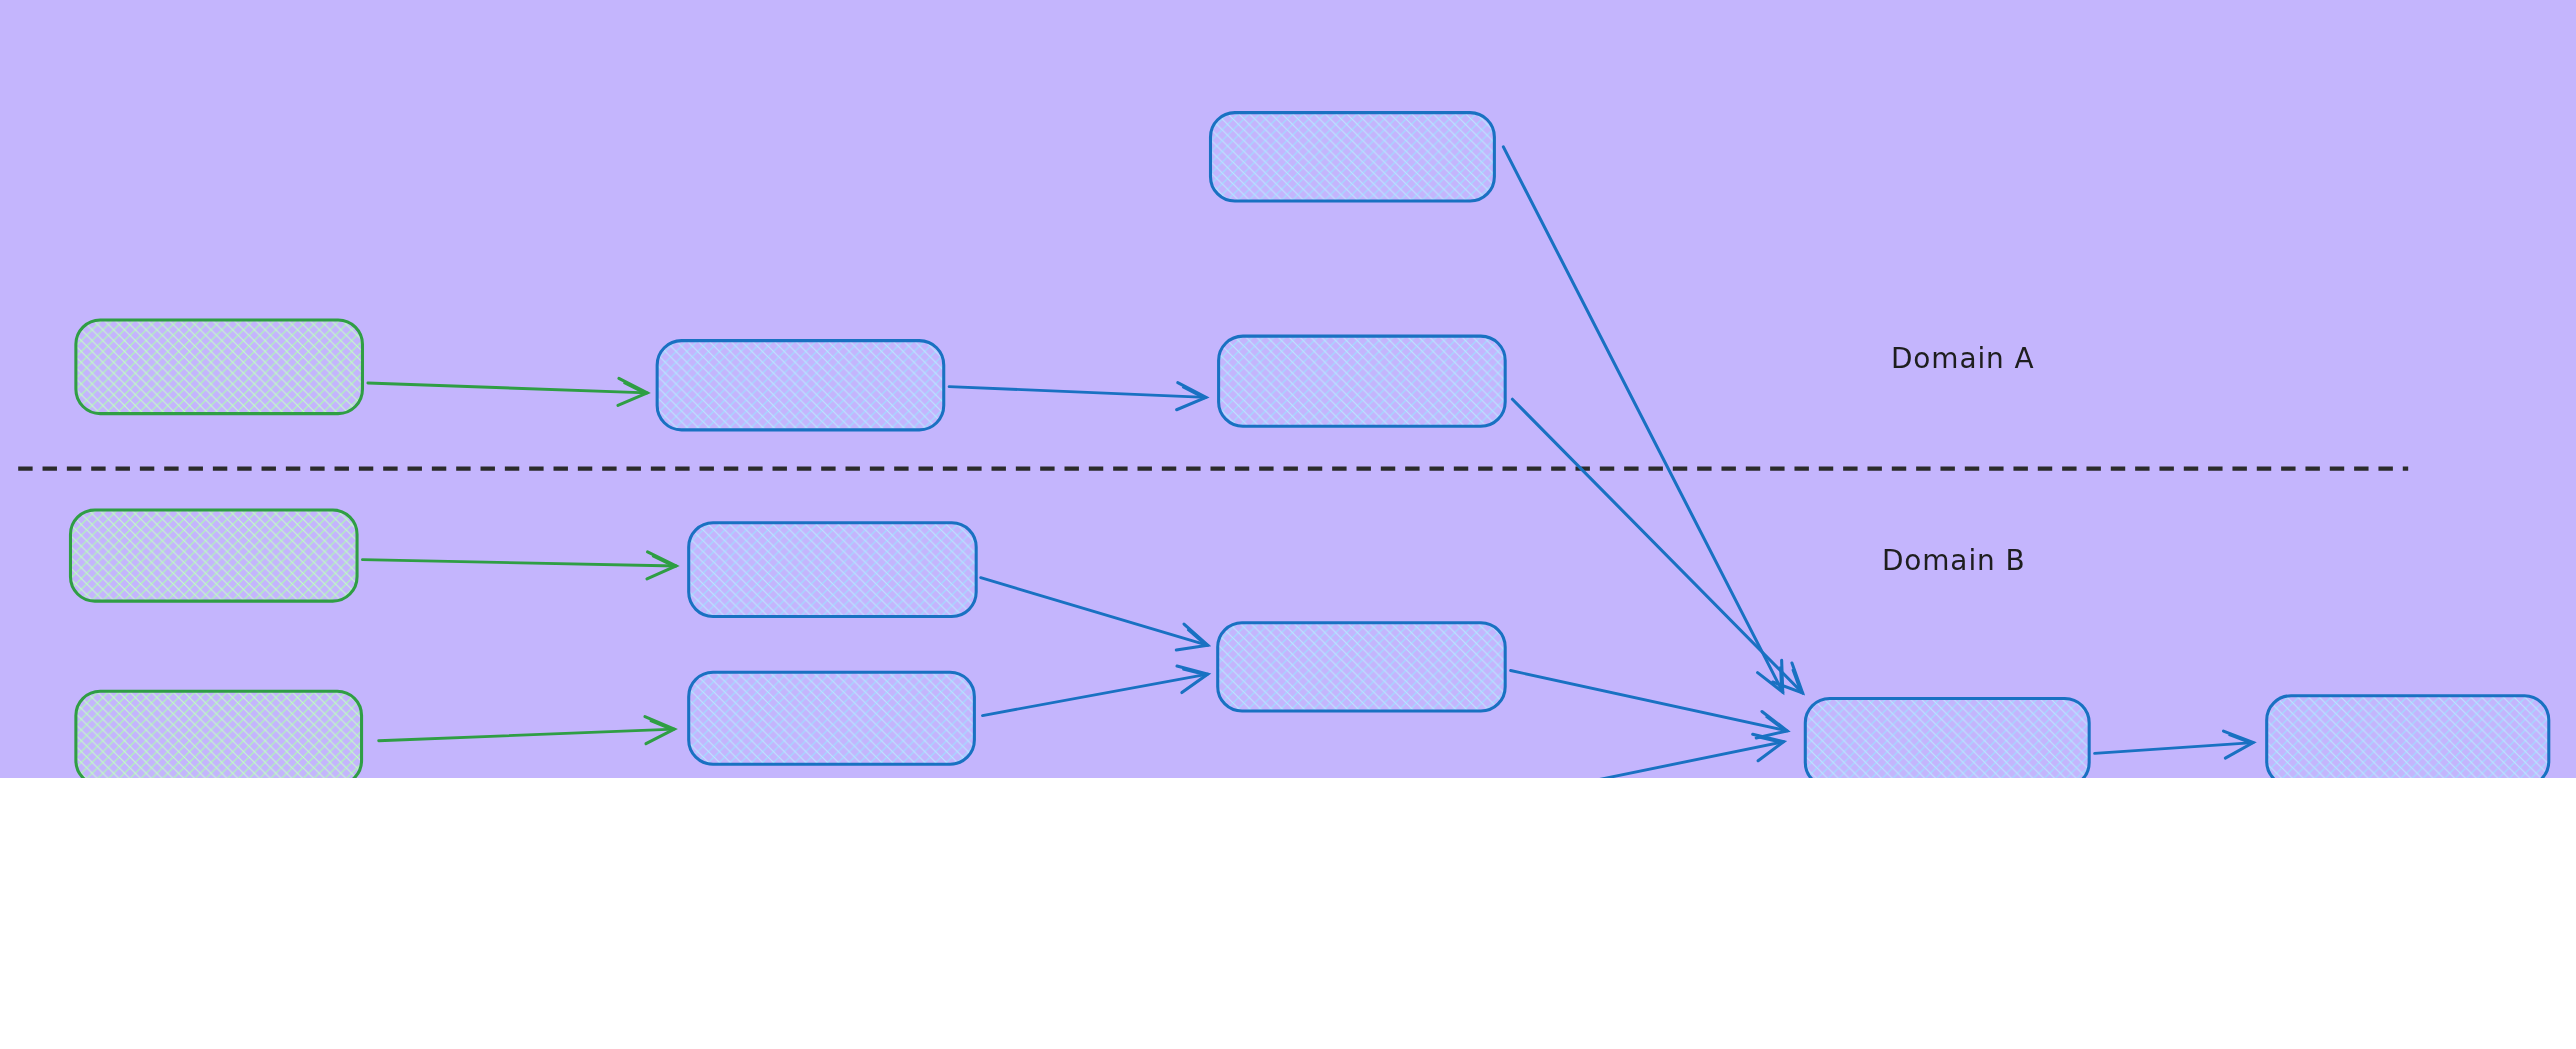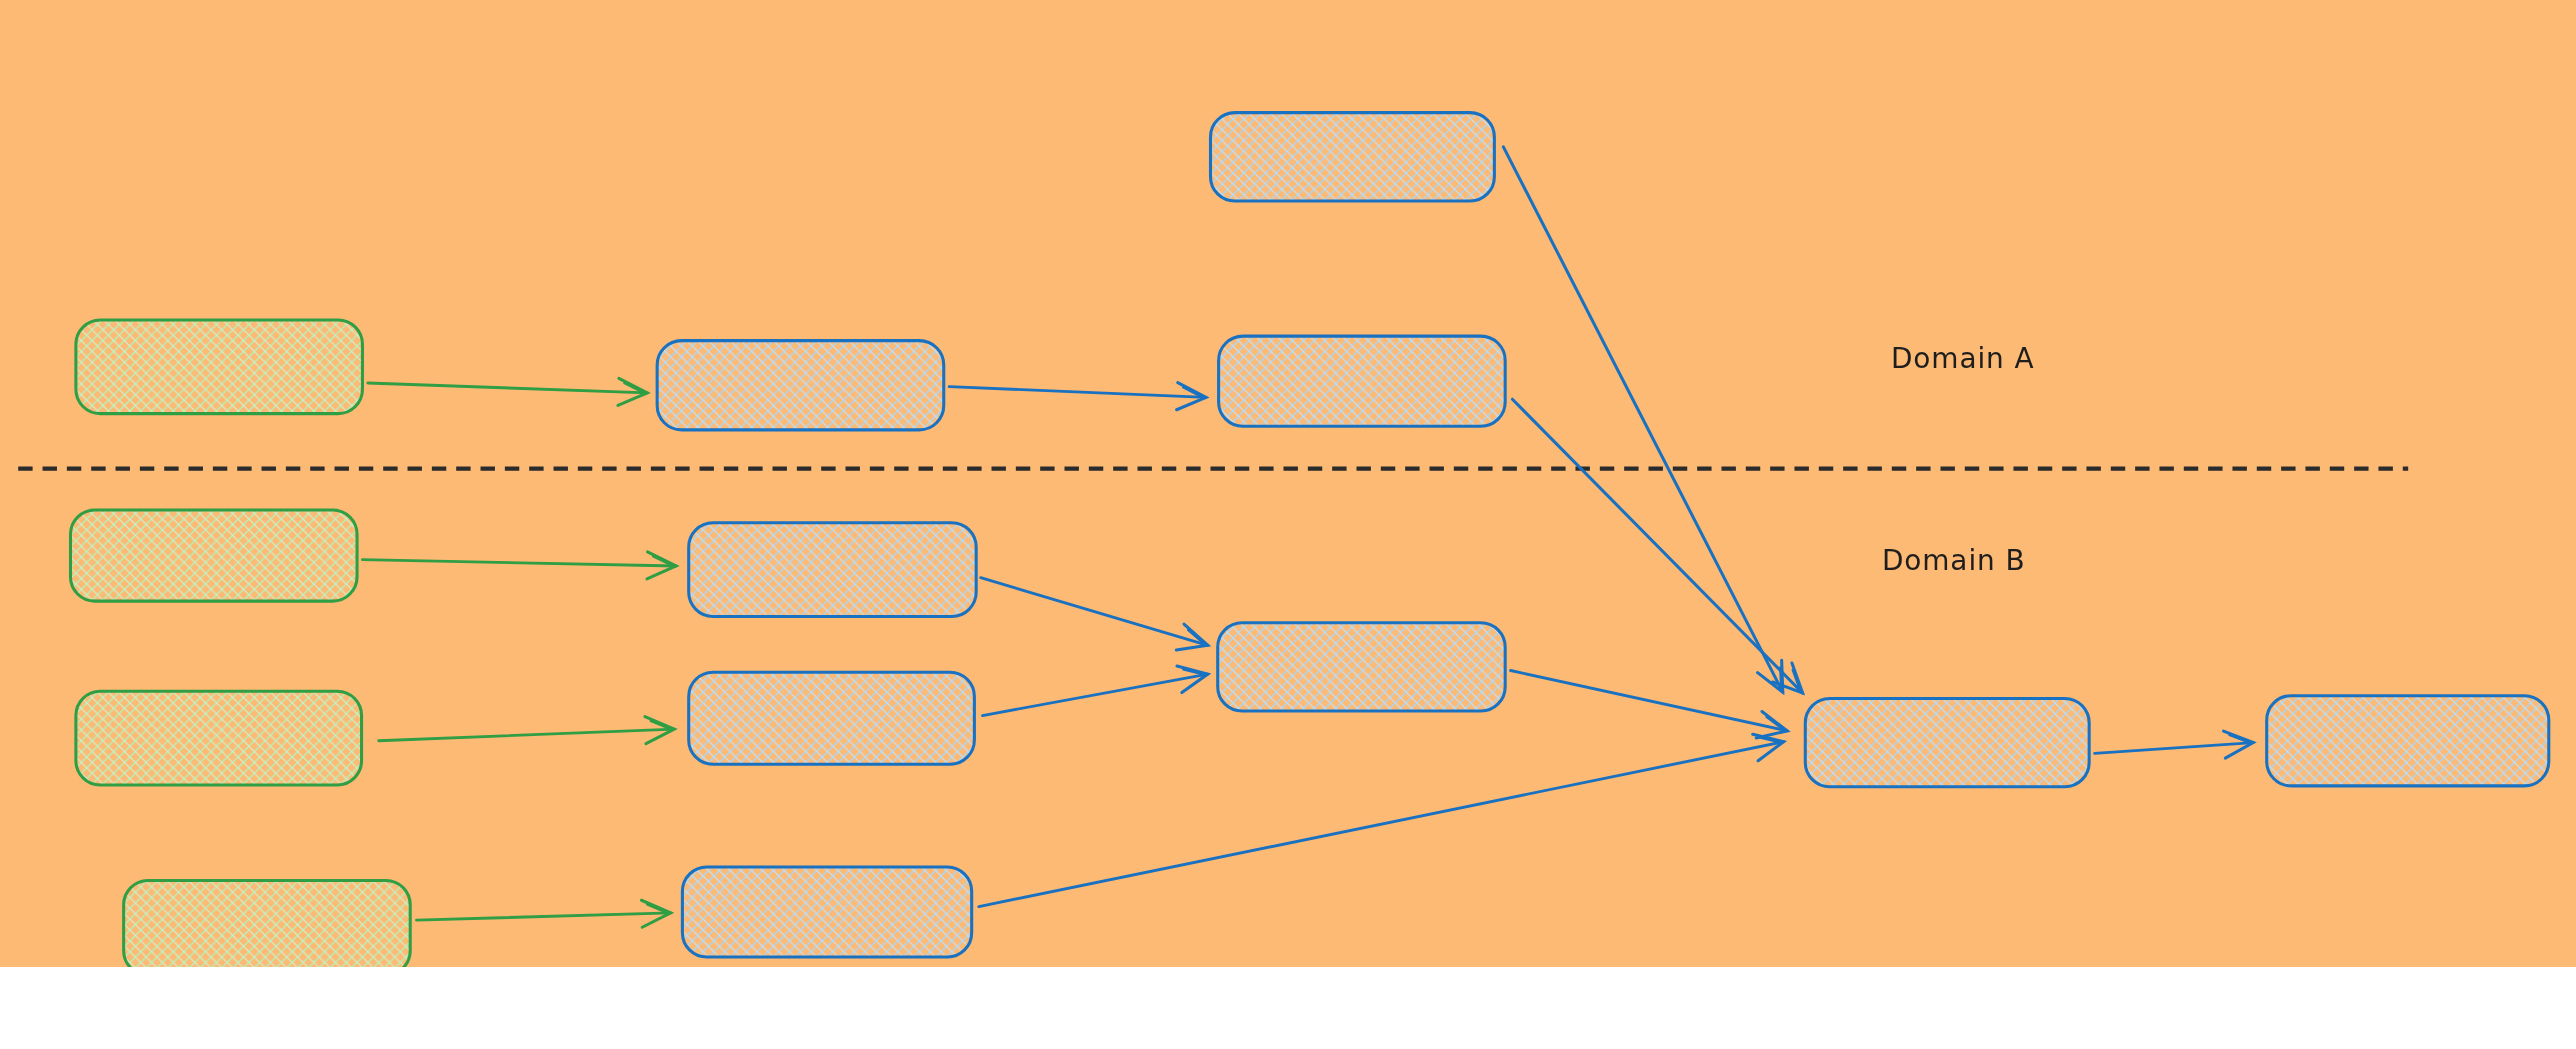--- a/index.html
+++ b/index.html
@@ -2,22 +2,22 @@
 <html style="font-size:14.4px"><head>
 <meta charset="utf-8">
 <style>
   html, body {
     margin: 0;
     padding: 0;
     background: #ffffff;
   }
   .canvas-wrap {
     width: 2576px;
-    height: 967px;
-    background: #fdba74;
+    height: 778px;
+    background: #c4b5fd;
     overflow: hidden;
   }
   svg { display: block; }
   .node-rect {
     fill-opacity: 1;
   }
   .domain-label {
     font-family: "DejaVu Sans", "Liberation Sans", sans-serif;
     font-size: 31px;
     letter-spacing: 1px;

